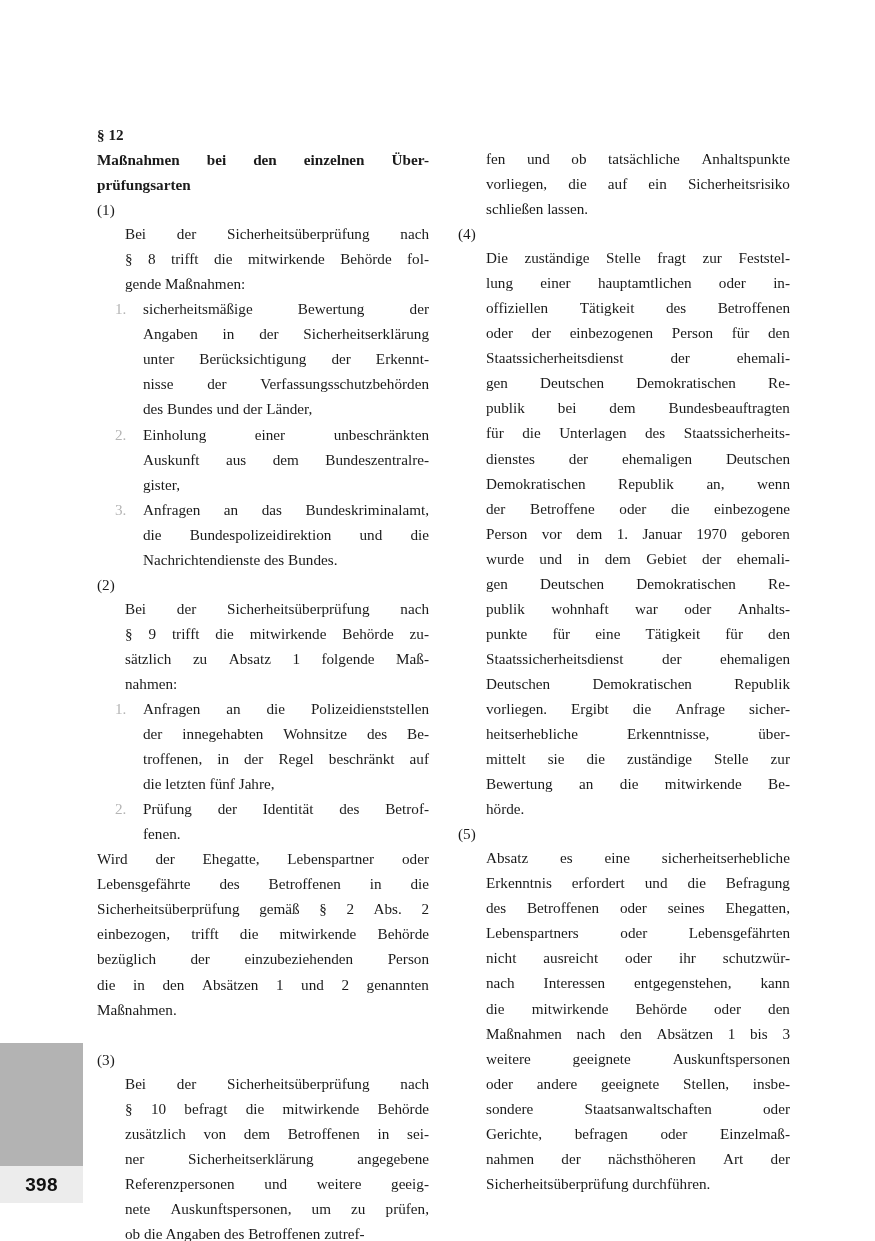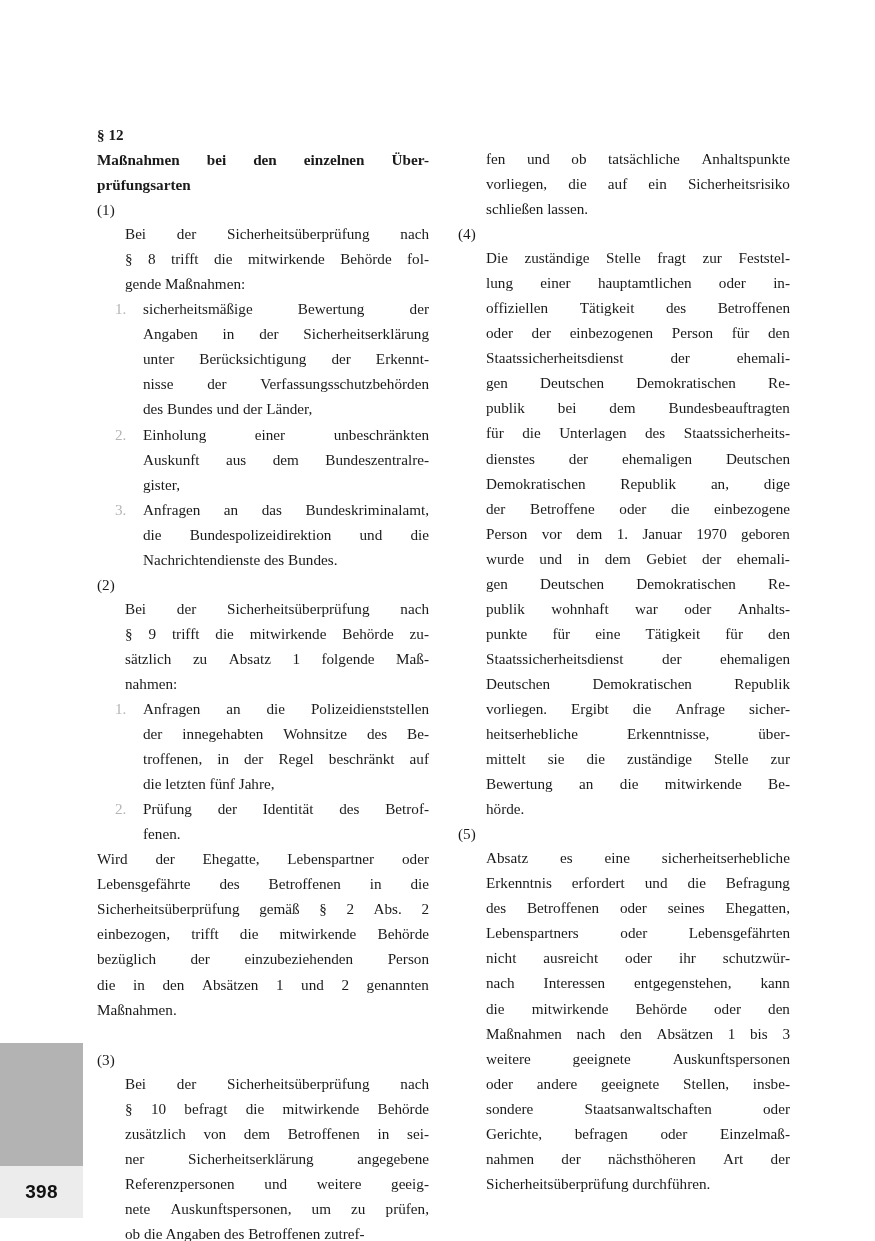--- a/index.html
+++ b/index.html
@@ -23,21 +23,21 @@
     top: 1043px;
     width: 83px;
     height: 123px;
     background: #b3b3b3;
   }
   #page-number-box {
     position: absolute;
     left: 0;
     top: 1166px;
     width: 83px;
-    height: 52px;
+    height: 37px;
     background: #ececec;
     display: flex;
     align-items: center;
     justify-content: center;
   }
   #page-number-box .num {
     font-family: "Liberation Sans", "DejaVu Sans", sans-serif;
     font-weight: bold;
     font-size: 19px;
     color: #111111;
@@ -497,21 +497,21 @@
           <div class="ln">
             <span>dienstes</span>
             <span>der</span>
             <span>ehemaligen</span>
             <span>Deutschen</span>
           </div>
           <div class="ln">
             <span>Demokratischen</span>
             <span>Republik</span>
             <span>an,</span>
-            <span>dige</span>
+            <span>wenn</span>
           </div>
           <div class="ln">
             <span>der</span>
             <span>Betroffene</span>
             <span>oder</span>
             <span>die</span>
             <span>einbezogene</span>
           </div>
           <div class="ln">
             <span>Person</span>

